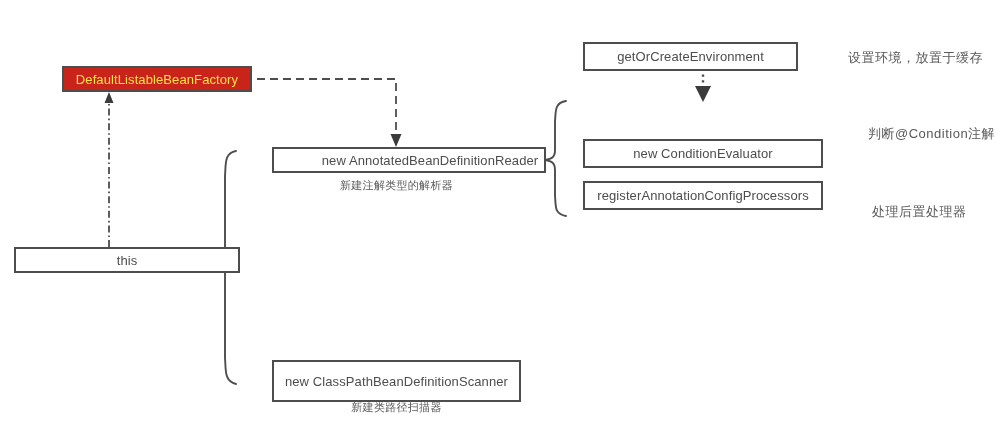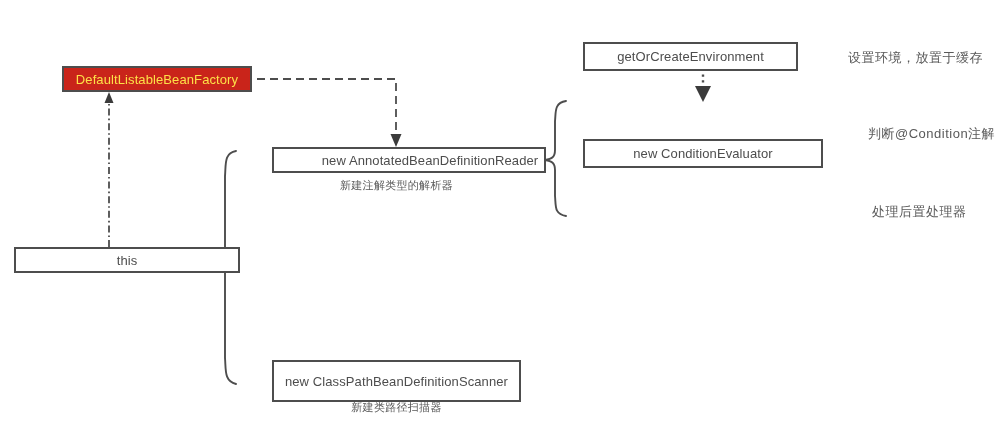--- a/index.html
+++ b/index.html
@@ -124,20 +124,23 @@
   </div>
 
   <div class="node" style="left:583px; top:42px; width:215px; height:29px;">
     <span>getOrCreateEnvironment</span>
   </div>
 
   <div class="node" style="left:583px; top:103px; width:240px; height:29px;margin-top:36px;">
     <span>new ConditionEvaluator</span>
   </div>
 
+  <div class="node" style="left:583px; top:181px; width:240px; height:29px;">
+    <span>registerAnnotationConfigProcessors</span>
+  </div>
 
   <div class="caption" style="left:272px; top:180px; width:249px;">新建注解类型的解析器</div>
 
   <div class="caption" style="left:272px; top:402px; width:249px;">新建类路径扫描器</div>
 
   <div class="annot" style="left:848px; top:35px;">设置环境，放置于缓存</div>
 
   <div class="annot" style="left:868px; top:111px;">判断@Condition注解</div>
 
   <div class="annot" style="left:872px; top:189px;">处理后置处理器</div>

